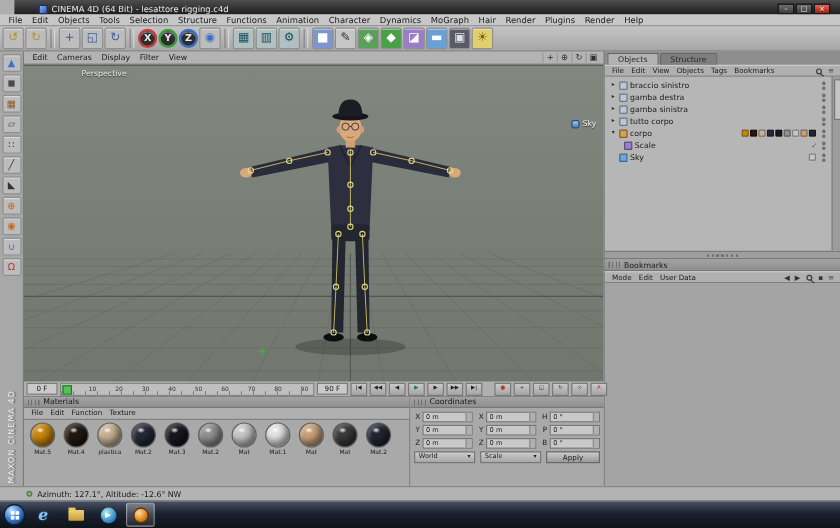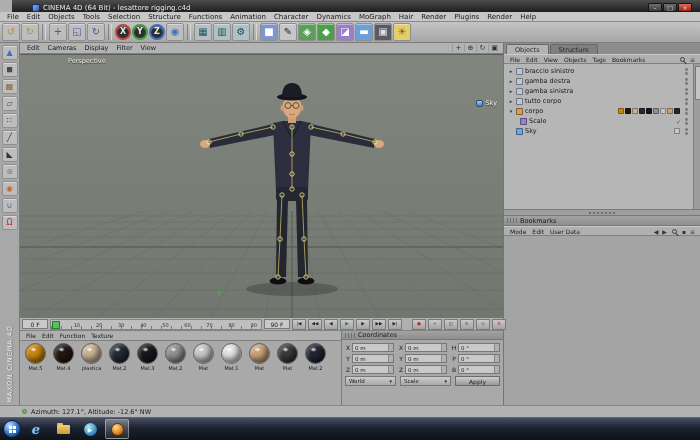--- a/index.html
+++ b/index.html
@@ -572,20 +572,24 @@
       </div>
     <div class="tpb">
         <span class="g" style="color: rgb(51, 66, 90);">◇</span>
       </div>
     <div class="tpb">
         <span class="g" style="color: rgb(176, 48, 48);">A</span>
       </div>
   </div>
 
   <div id="materials">
+    <div class="mtitle">
+      <span class="agrip"></span>
+      <span>Materials</span>
+    </div>
     <div class="mmenu">
       <span class="pm">File</span>
       <span class="pm">Edit</span>
       <span class="pm">Function</span>
       <span class="pm">Texture</span>
     </div>
     <div class="mrow">
       <div class="mat">
           <span class="sphere" style="background: rgb(200, 134, 15);"></span>
           <span class="mname">Mat.5</span>

